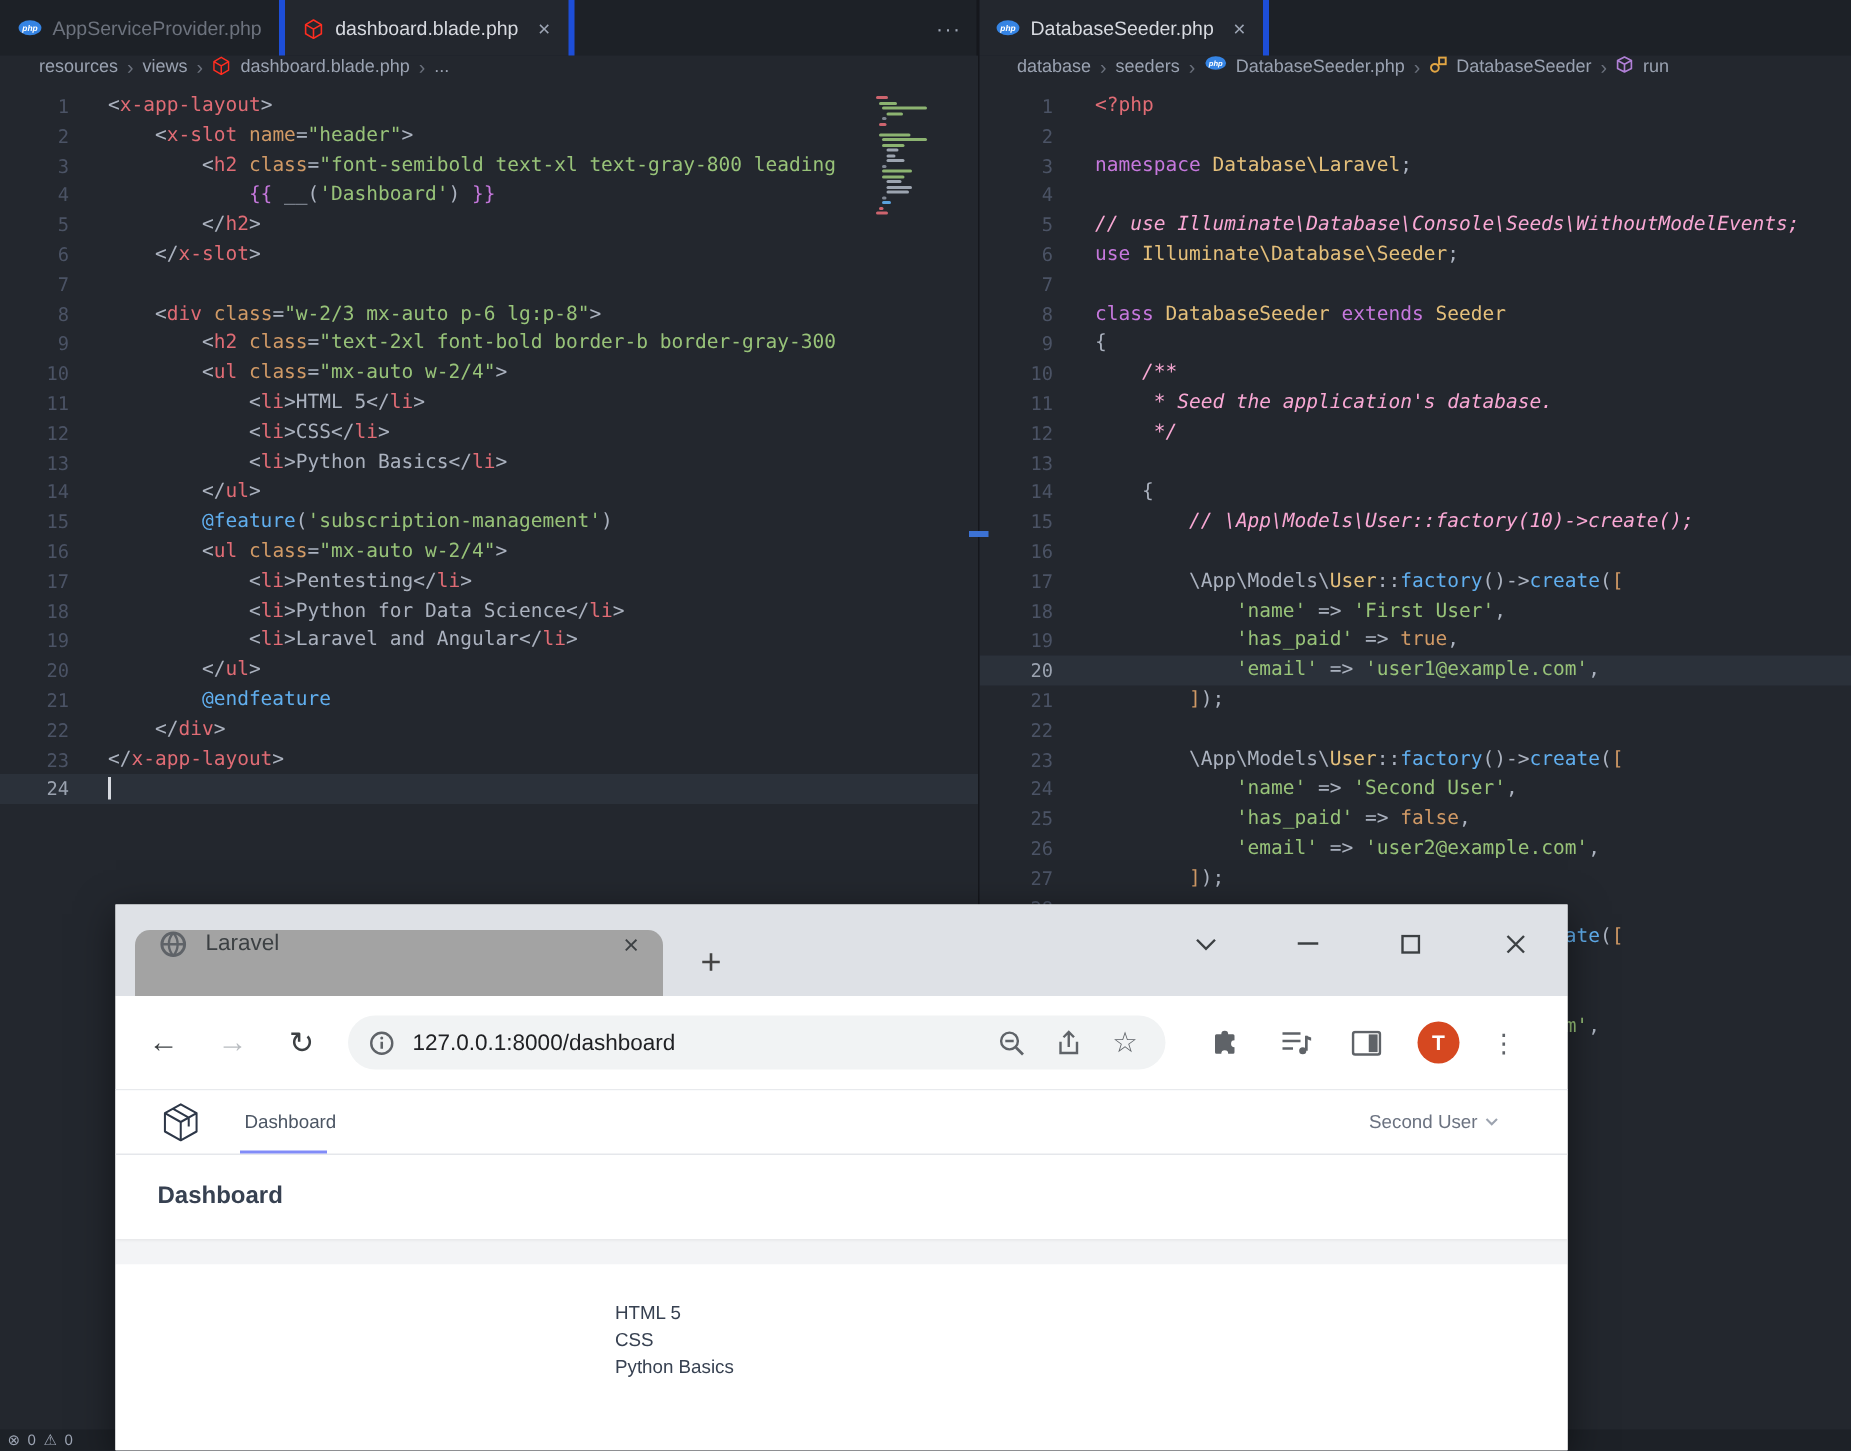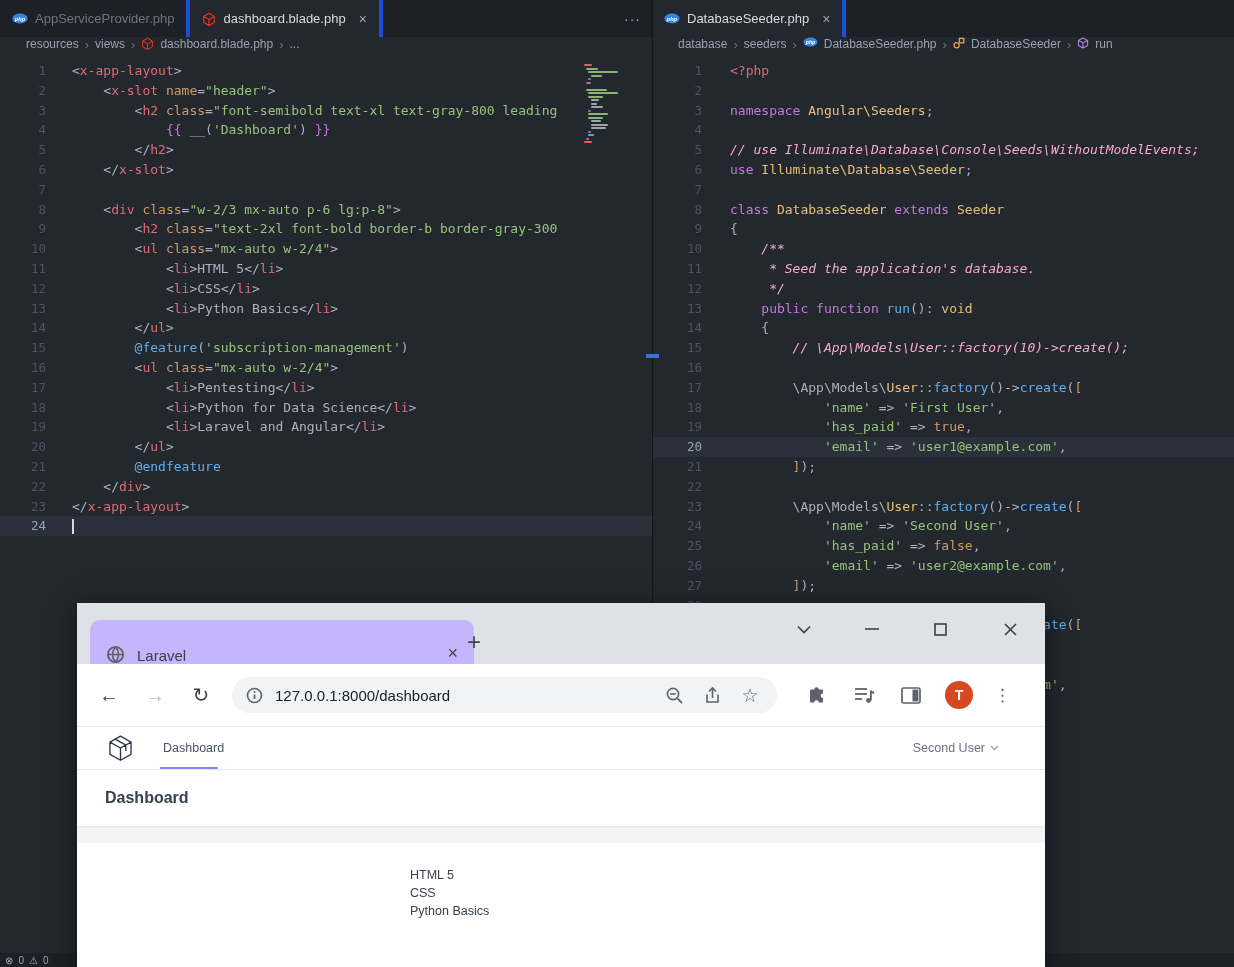--- a/index.html
+++ b/index.html
@@ -47,22 +47,22 @@
 
   .statusbar { position:absolute; left:0; bottom:0; width:1234px; height:14px; background:#1d2127;
                display:flex; align-items:center; padding-left:5px; gap:5px;
                color:#9da5b4; font-size:10px; z-index:1; }
   .statusbar .g { font-size:10px; }
 
   
   .browser { position:absolute; left:77px; top:603px; width:968px; height:364px; z-index:10;
              box-shadow:0 6px 24px rgba(0,0,0,.5); background:#fff; }
   .b-tabstrip { position:relative; height:61px; background:#dee1e6; }
-  .b-tab { position:absolute; left:13px; top:17px; width:384px; height:44px; background:#c4b5fd;
-           border-radius:10px 10px 0 0; display:flex; align-items:flex-end; padding:0 16px; gap:12px; cursor:pointer; }
+  .b-tab { position:absolute; left:13px; top:17px; width:352px; height:44px; background:#a3a3a3;
+           border-radius:10px 10px 0 0; display:flex; align-items:flex-start; padding:0 16px; gap:12px; cursor:pointer; }
   .b-tab .title { font-size:15px; color:#3c4043; flex:1; }
   .b-tab .close { font-size:18px; color:#3c4043; cursor:pointer; }
   .b-newtab { position:absolute; left:390px; top:26px; font-size:24px; font-weight:300; color:#444; cursor:pointer; line-height:26px; }
   .wc { position:absolute; top:13px; width:26px; height:26px; display:flex; align-items:center; justify-content:center; cursor:pointer; }
   .b-toolbar { height:63px; background:#fff; display:flex; align-items:center; padding:0 17px; border-bottom:1px solid #e8eaed; }
   .nav-btn { width:30px; height:30px; display:flex; align-items:center; justify-content:center;
              font-size:20px; color:#3c4043; cursor:pointer; margin-right:16px; }
   .nav-btn.disabled { color:#b8bcc0; }
   .omnibox { height:36px; flex:0 0 545px; background:#f1f3f4; border-radius:18px; display:flex;
              align-items:center; padding:0 14px; gap:12px; cursor:text; }
@@ -188,31 +188,31 @@
       <div class="cl"><span class="ln">19</span><span class="cd"><span class="tk-pun">            &lt;</span><span class="tk-tag">li</span><span class="tk-pun">&gt;</span><span class="tk-txt">Laravel and Angular</span><span class="tk-pun">&lt;/</span><span class="tk-tag">li</span><span class="tk-pun">&gt;</span></span></div>
       <div class="cl"><span class="ln">20</span><span class="cd"><span class="tk-pun">        &lt;/</span><span class="tk-tag">ul</span><span class="tk-pun">&gt;</span></span></div>
       <div class="cl"><span class="ln">21</span><span class="cd"><span class="tk-fn">        @endfeature</span></span></div>
       <div class="cl"><span class="ln">22</span><span class="cd"><span class="tk-pun">    &lt;/</span><span class="tk-tag">div</span><span class="tk-pun">&gt;</span></span></div>
       <div class="cl"><span class="ln">23</span><span class="cd"><span class="tk-pun">&lt;/</span><span class="tk-tag">x-app-layout</span><span class="tk-pun">&gt;</span></span></div>
       <div class="cl hl"><span class="ln">24</span><span class="cd"><span class="cursor"></span></span></div>
     </div>
   <div class="editor ed-right">
       <div class="cl"><span class="ln">1</span><span class="cd"><span class="tk-tag">&lt;?php</span></span></div>
       <div class="cl"><span class="ln">2</span><span class="cd"></span></div>
-      <div class="cl"><span class="ln">3</span><span class="cd"><span class="tk-kw">namespace</span><span class="tk-cls"> Angular\Seeders</span><span class="tk-pun">;</span></span></div>
+      <div class="cl"><span class="ln">3</span><span class="cd"><span class="tk-kw">namespace</span><span class="tk-cls"> Database\Laravel</span><span class="tk-pun">;</span></span></div>
       <div class="cl"><span class="ln">4</span><span class="cd"></span></div>
       <div class="cl"><span class="ln">5</span><span class="cd"><span class="tk-cmt">// use Illuminate\Database\Console\Seeds\WithoutModelEvents;</span></span></div>
       <div class="cl"><span class="ln">6</span><span class="cd"><span class="tk-kw">use</span><span class="tk-cls"> Illuminate\Database\Seeder</span><span class="tk-pun">;</span></span></div>
       <div class="cl"><span class="ln">7</span><span class="cd"></span></div>
       <div class="cl"><span class="ln">8</span><span class="cd"><span class="tk-kw">class</span><span class="tk-cls"> DatabaseSeeder</span><span class="tk-kw"> extends</span><span class="tk-cls"> Seeder</span></span></div>
       <div class="cl"><span class="ln">9</span><span class="cd"><span class="tk-pun">{</span></span></div>
       <div class="cl"><span class="ln">10</span><span class="cd"><span class="tk-cmt">    /**</span></span></div>
       <div class="cl"><span class="ln">11</span><span class="cd"><span class="tk-cmt">     * Seed the application's database.</span></span></div>
       <div class="cl"><span class="ln">12</span><span class="cd"><span class="tk-cmt">     */</span></span></div>
-      <div class="cl"><span class="ln">13</span><span class="cd"><span class="tk-kw">    public function</span><span class="tk-fn"> run</span><span class="tk-pun">(): </span><span class="tk-cls">void</span></span></div>
+      <div class="cl"><span class="ln">13</span></div>
       <div class="cl"><span class="ln">14</span><span class="cd"><span class="tk-pun">    {</span></span></div>
       <div class="cl"><span class="ln">15</span><span class="cd"><span class="tk-cmt">        // \App\Models\User::factory(10)-&gt;create();</span></span></div>
       <div class="cl"><span class="ln">16</span><span class="cd"></span></div>
       <div class="cl"><span class="ln">17</span><span class="cd"><span class="tk-txt">        \App\Models\</span><span class="tk-cls">User</span><span class="tk-pun">::</span><span class="tk-fn">factory</span><span class="tk-pun">()-&gt;</span><span class="tk-fn">create</span><span class="tk-pun">(</span><span class="tk-attr">[</span></span></div>
       <div class="cl"><span class="ln">18</span><span class="cd"><span class="tk-str">            'name'</span><span class="tk-pun"> =&gt; </span><span class="tk-str">'First User'</span><span class="tk-pun">,</span></span></div>
       <div class="cl"><span class="ln">19</span><span class="cd"><span class="tk-str">            'has_paid'</span><span class="tk-pun"> =&gt; </span><span class="tk-num">true</span><span class="tk-pun">,</span></span></div>
       <div class="cl hl"><span class="ln">20</span><span class="cd"><span class="tk-str">            'email'</span><span class="tk-pun"> =&gt; </span><span class="tk-str">'user1@example.com'</span><span class="tk-pun">,</span></span></div>
       <div class="cl"><span class="ln">21</span><span class="cd"><span class="tk-attr">        ]</span><span class="tk-pun">);</span></span></div>
       <div class="cl"><span class="ln">22</span><span class="cd"></span></div>
       <div class="cl"><span class="ln">23</span><span class="cd"><span class="tk-txt">        \App\Models\</span><span class="tk-cls">User</span><span class="tk-pun">::</span><span class="tk-fn">factory</span><span class="tk-pun">()-&gt;</span><span class="tk-fn">create</span><span class="tk-pun">(</span><span class="tk-attr">[</span></span></div>

